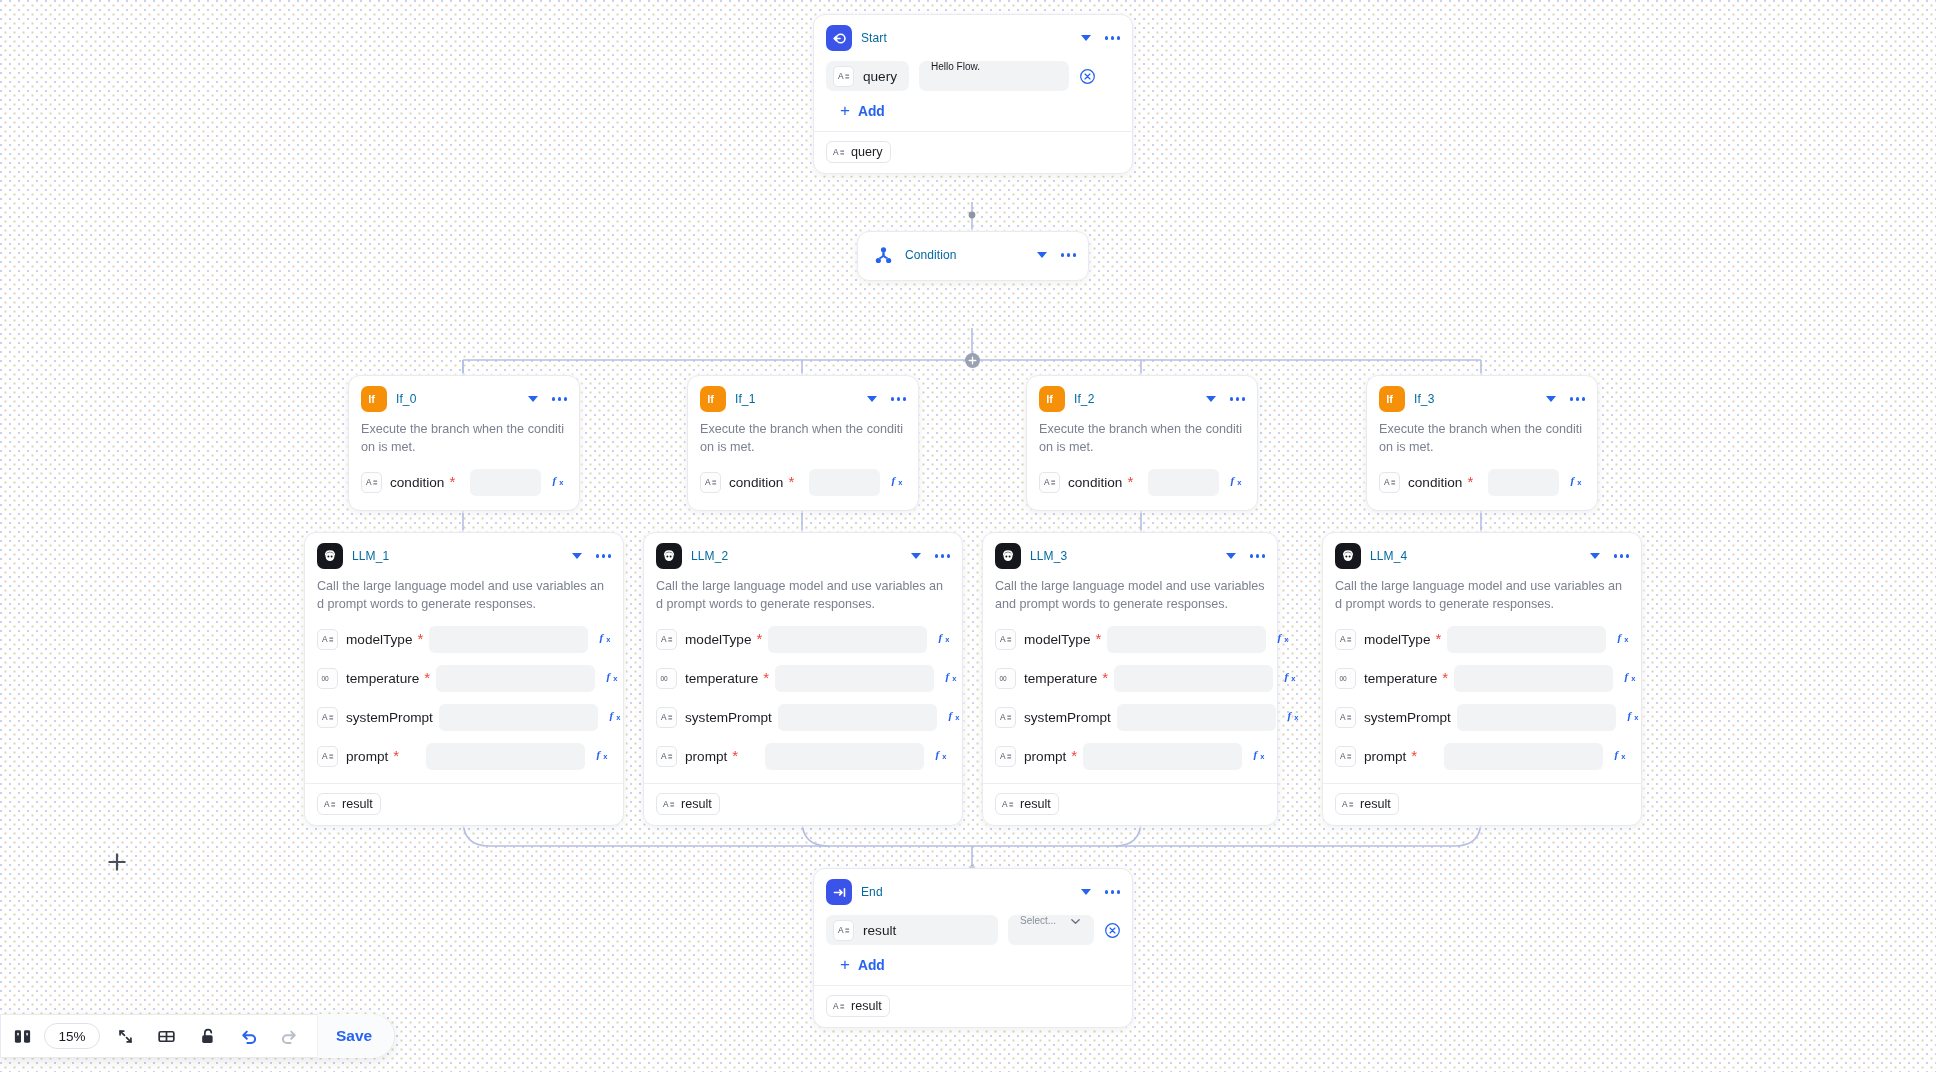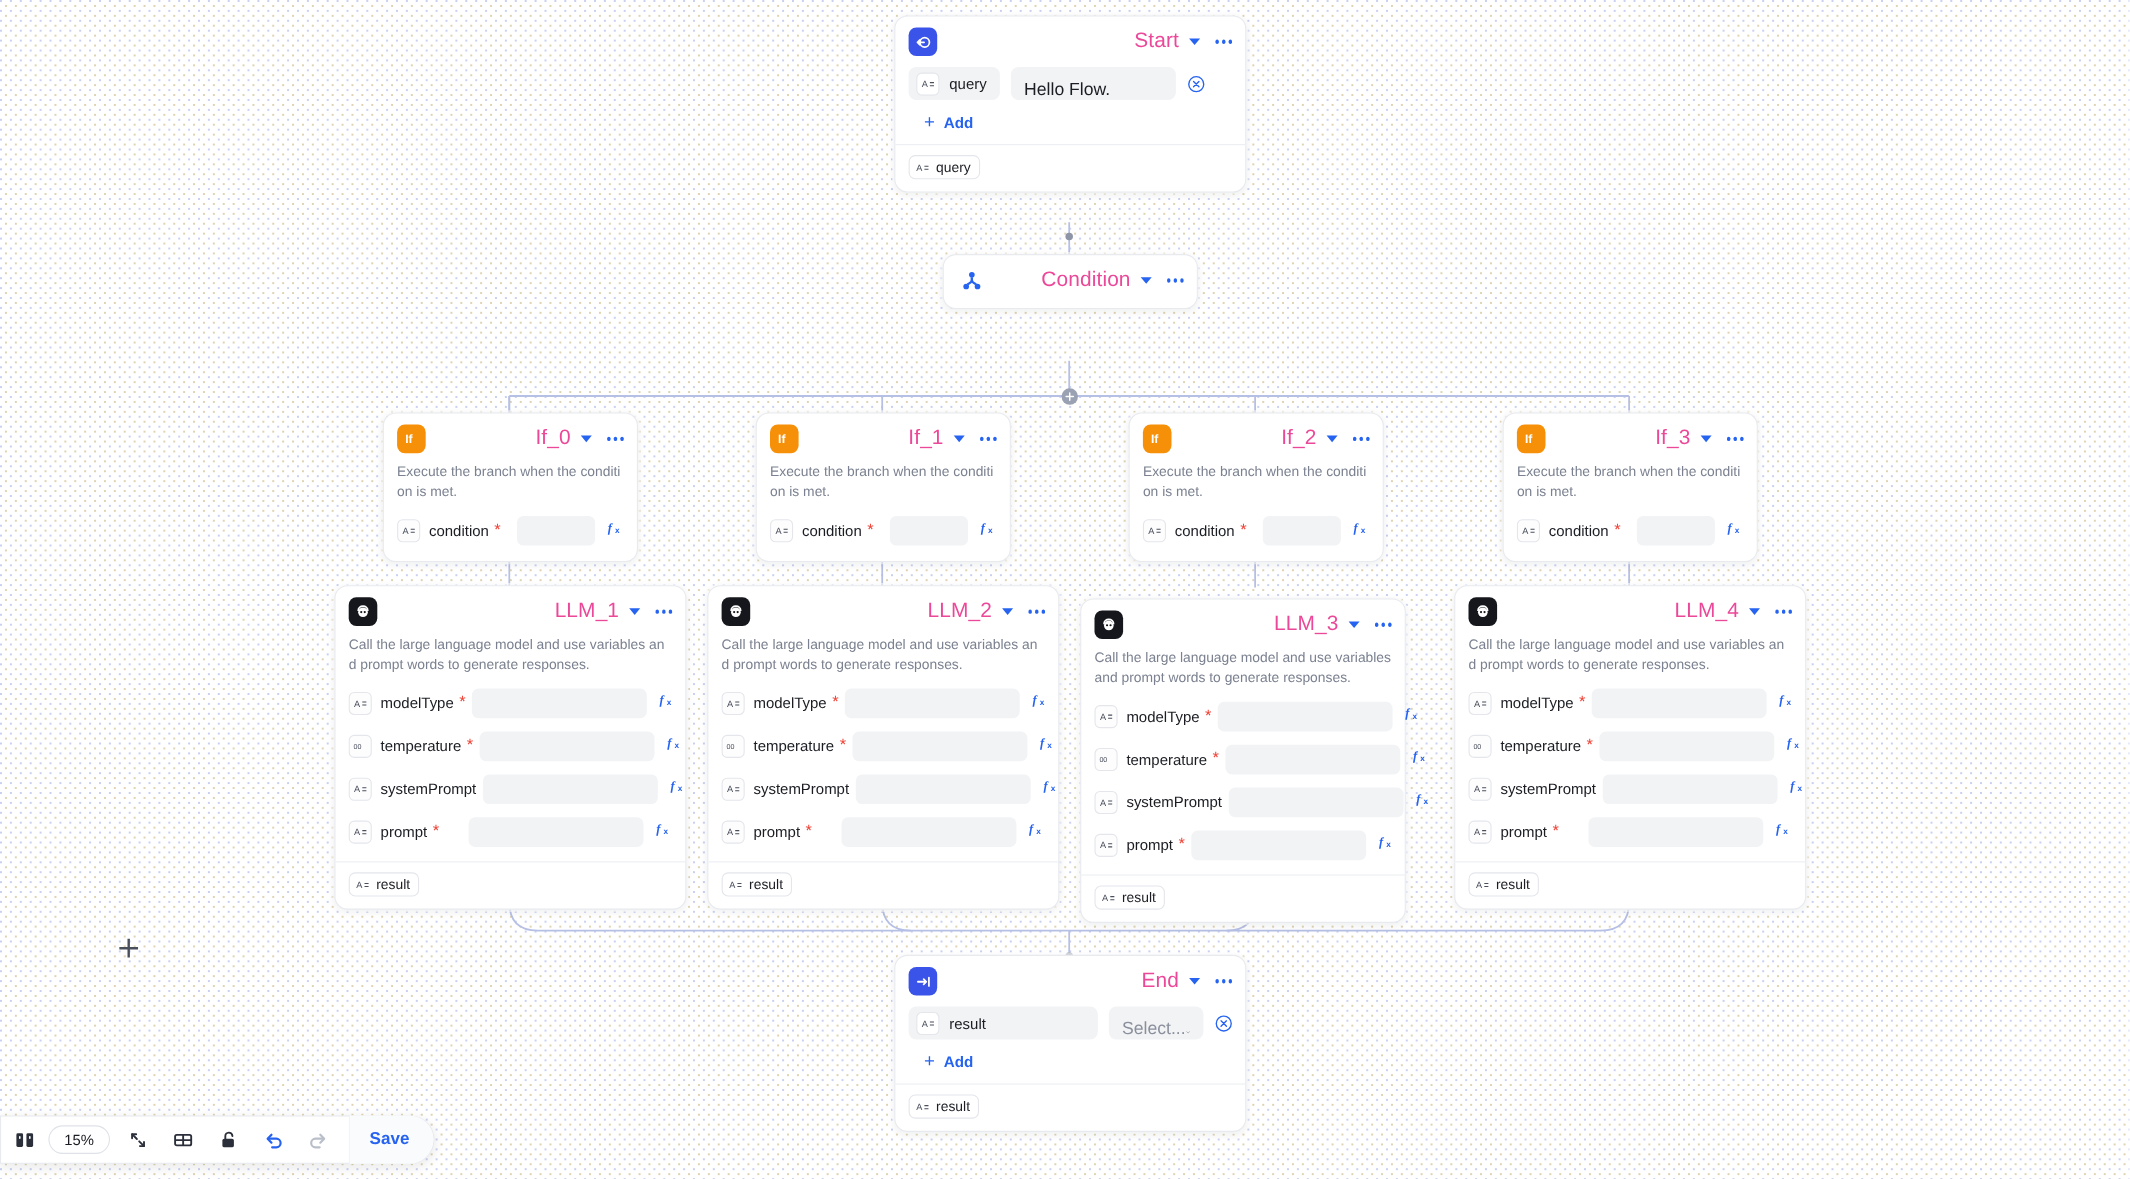--- a/index.html
+++ b/index.html
@@ -26,22 +26,22 @@
     position: absolute;
     background: #ffffff;
     border: 1px solid #e8eaee;
     border-radius: 12px;
     box-shadow: 0 2px 8px rgba(18,24,40,.07), 0 0 0 2px rgba(255,255,255,.6);
     padding: 10px 12px 12px 12px;
   }
   .node.has-outputs { padding-bottom: 0; }
   .node-head { display: flex; align-items: center; height: 26px; gap: 9px; }
   .node-title {
-    font-size: 19px; color: #ec4899; font-weight: 400; letter-spacing: .1px;
-    white-space: nowrap; flex: 1 1 auto; text-align: right;
+    font-size: 12px; color: #0369a1; font-weight: 400; letter-spacing: .1px;
+    white-space: nowrap; flex: 1 1 auto;
   }
   .head-tools { display: flex; align-items: center; gap: 14px; }
   .caret { width: 0; height: 0; border-left: 5.5px solid transparent; border-right: 5.5px solid transparent; border-top: 6px solid #2563f0; cursor: pointer; }
   .dots { display: flex; gap: 2.5px; align-items: center; cursor: pointer; padding: 3px 0; }
   .dots i { width: 3.4px; height: 3.4px; border-radius: 50%; background: #2563f0; display: block; }
 
   .node-desc {
     margin-top: 9px;
     font-size: 12.6px; line-height: 17.5px; color: #7b8190;
     word-break: break-all;
@@ -79,21 +79,21 @@
   .prow { display: flex; align-items: center; gap: 10px; margin-top: 10px; }
   .pkey {
     display: flex; align-items: center; gap: 9px;
     background: #f2f3f5; border-radius: 7px; height: 30px; padding: 0 12px 0 7px;
     flex: 0 0 auto;
   }
   .pkey .tchip { background: #ffffff; margin-right: 0; }
   .pkey span { font-size: 13.6px; color: #1b1d23; }
   .pval {
     background: #f2f3f5; border-radius: 7px; height: 30px; display: flex;
-    align-items: flex-end; padding: 0 12px; font-size: 16px; color: #1b1d23;
+    align-items: flex-start; padding: 0 12px; font-size: 10px; color: #1b1d23;
     flex: 0 0 auto;
   }
   .pval.select { justify-content: space-between; color: #8a8f9c; }
   .clear-btn { cursor: pointer; flex: 0 0 auto; display: flex; }
 
   .add-row {
     display: flex; align-items: center; gap: 8px; margin-top: 12px; padding-left: 14px;
     color: #2563f0; font-size: 13.8px; font-weight: 700; cursor: pointer;
   }
   .add-plus { font-size: 17px; font-weight: 400; line-height: 1; position: relative; top: -1px; }
@@ -622,21 +622,21 @@
       <div class="ochip">
         <svg width="13" height="13" viewBox="0 0 14 14">
             <text x="1" y="10" font-family="Liberation Sans, sans-serif" font-size="9" fill="#4a4f5c">A</text>
             <path d="M9 5.5h4M9 8.5h4" stroke="#4a4f5c" stroke-width="1"></path>
           </svg>
         <span>result</span>
       </div>
     </div>
   </div>
 
-  <div class="node has-outputs" style="left:982px;top:532px;width:296px;margin-top:12px;">
+  <div class="node has-outputs" style="left:982px;top:532px;width:296px;">
     <div class="node-head">
       <div class="sqico black">
         <svg width="16" height="16" viewBox="0 0 16 16">
             <circle cx="8" cy="8.6" r="4.4" fill="#fff"></circle>
             <path d="M3.6 7.4C3.6 4.6 5.6 3 8 3s4.4 1.6 4.4 4.4" stroke="#fff" stroke-width="1.5" fill="none"></path>
             <circle cx="6.4" cy="8.4" r="1" fill="#15171c"></circle>
             <circle cx="9.6" cy="8.4" r="1" fill="#15171c"></circle>
           </svg>
       </div>
       <div class="node-title">LLM_3</div>

